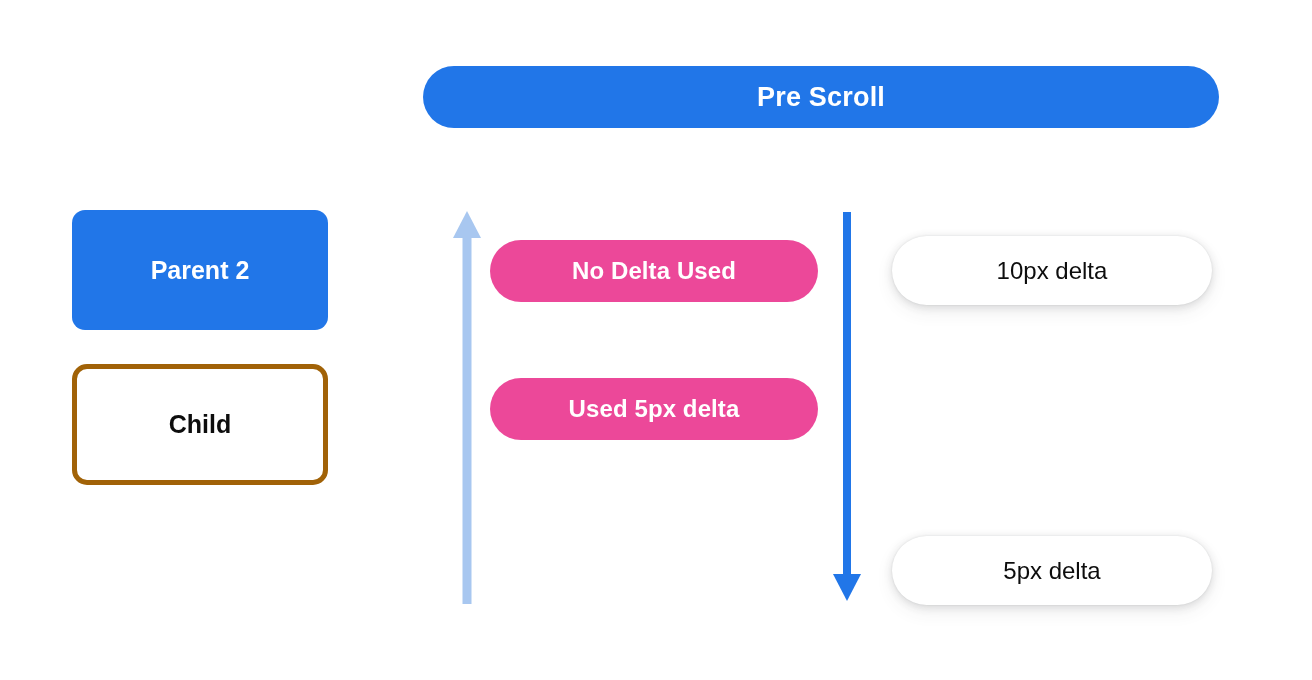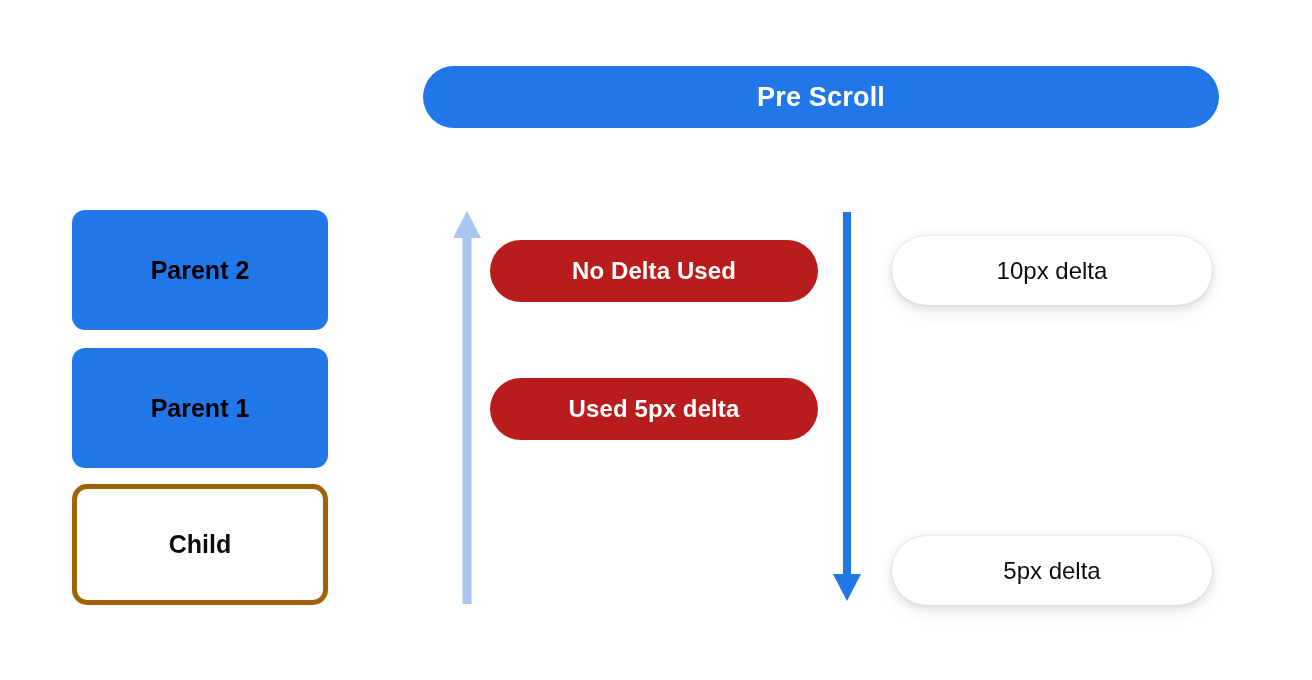--- a/index.html
+++ b/index.html
@@ -58,21 +58,21 @@
     display: flex;
     align-items: center;
     justify-content: center;
   }
   .node-box.filled {
     background: #2176E8;
     border: 0;
     height: 120px;
   }
   .node-box.filled .label {
-    color: #000000;
+    color: #ffffff;
     font-size: 25px;
     font-weight: bold;
     line-height: 1;
   }
   .node-box.outlined {
     background: #ffffff;
     border: 5px solid #a16207;
     height: 121px;
     border-radius: 15px;
   }
@@ -86,21 +86,21 @@
   .stack-gap-small { height: 16px; }
 
   
   .arrow {
     position: absolute;
   }
 
   
   .pill-blue {
     position: absolute;
-    background: #b91c1c;
+    background: #ec4899;
     border-radius: 34px;
     display: flex;
     align-items: center;
     justify-content: center;
     box-sizing: border-box;
   }
   .pill-blue .label {
     color: #ffffff;
     font-size: 24px;
     font-weight: bold;
@@ -138,23 +138,20 @@
   </div>
 
   <div class="stack">
 
     <div class="node-box filled">
       <span class="label">Parent 2</span>
     </div>
 
     <div class="stack-gap"></div>
 
-    <div class="node-box filled">
-      <span class="label">Parent 1</span>
-    </div>
 
     <div class="stack-gap-small"></div>
 
     <div class="node-box outlined">
       <span class="label">Child</span>
     </div>
 
   </div>
 
   <svg class="arrow" style="left:447px; top:208px;" width="40" height="396" viewBox="0 0 40 396">

